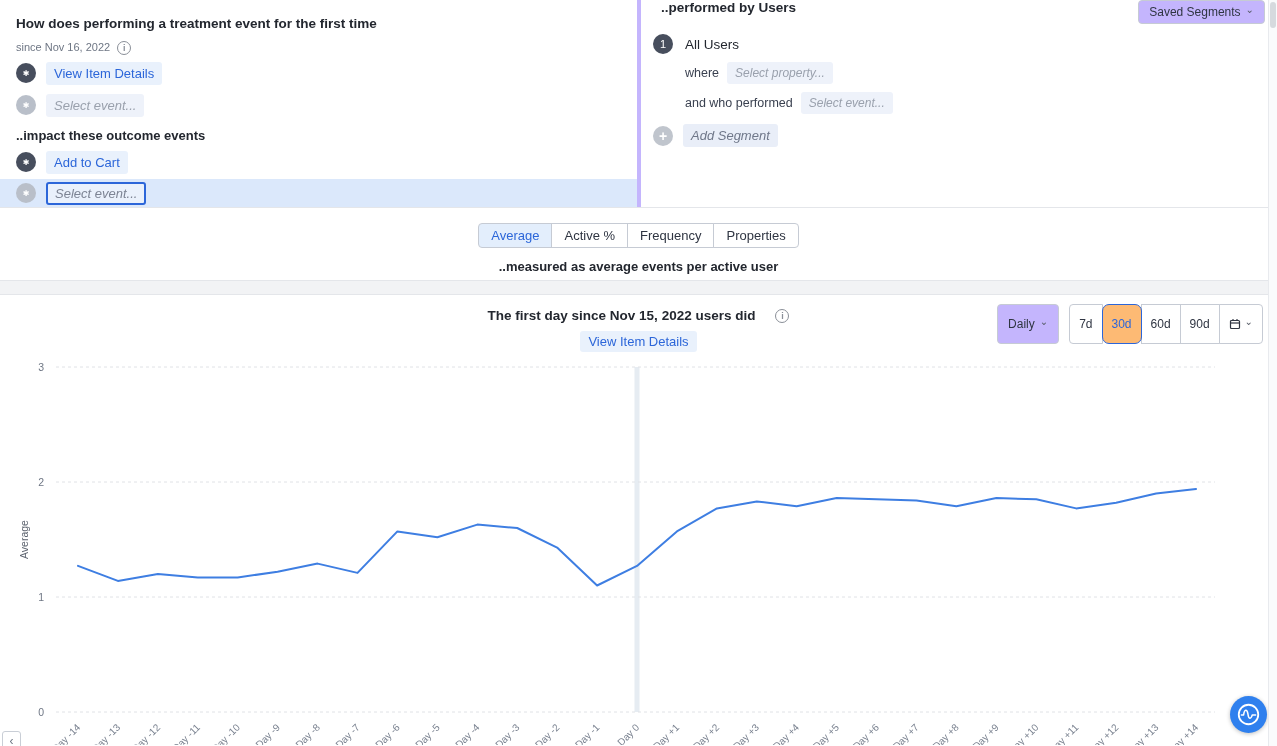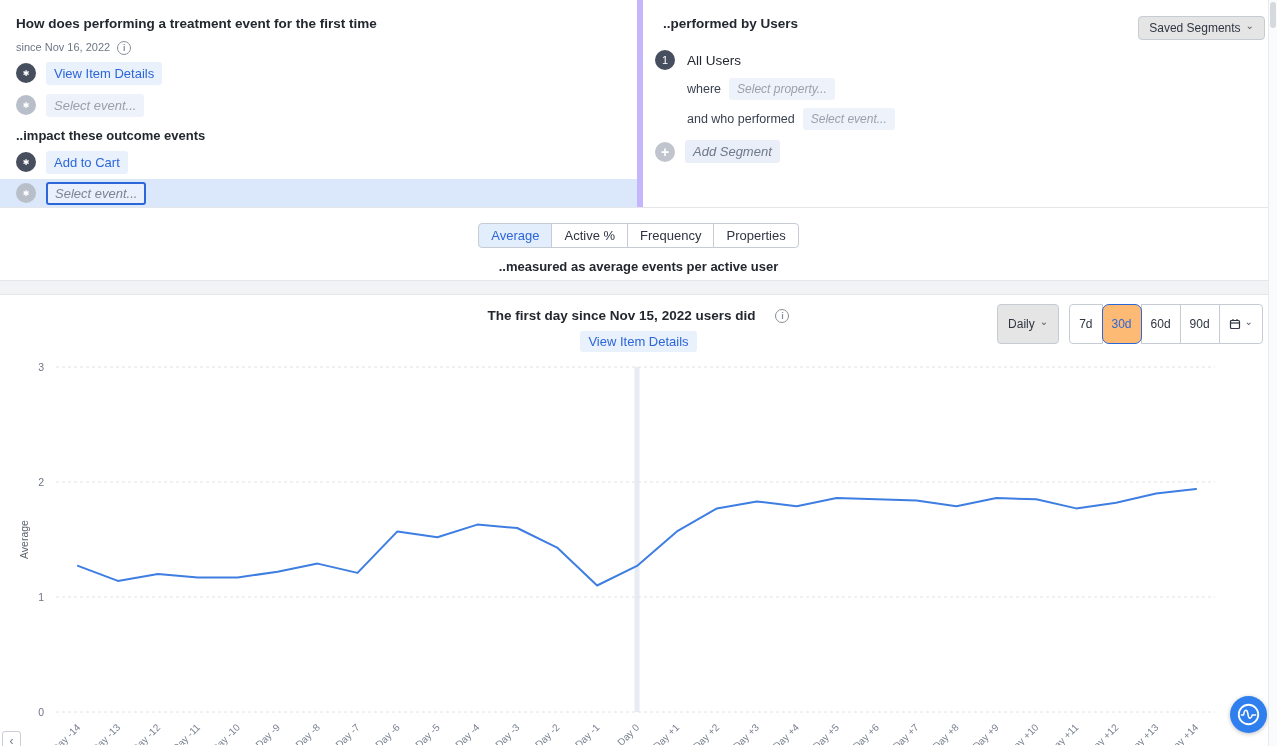--- a/index.html
+++ b/index.html
@@ -3,21 +3,21 @@
 <meta charset="utf-8">
 <style>
   * { margin:0; padding:0; box-sizing:border-box; }
   html,body { width:1277px; height:746px; overflow:hidden; background:#fff;
     font-family:"Liberation Sans", sans-serif; color:#2f3542; }
   .app { position:relative; width:1277px; height:746px; }
 
   
   .top-section { display:flex; height:208px; border-bottom:1px solid #e4e6ea; }
   .panel-left { width:637px; padding-top:16px; position:relative; }
-  .panel-right { flex:1; border-left:6px solid #c4b5fd; padding-top:16px; position:relative; }
+  .panel-right { flex:1; border-left:4px solid #c4b5fd; padding-top:0; position:relative; }
 
   .panel-title { font-size:13.5px; font-weight:bold; color:#23272f; margin-left:16px; line-height:16px; }
   .since-row { display:flex; gap:7px; margin:9px 0 0 16px; font-size:11px; color:#6e7684; }
   .info-icon { width:14px; height:14px; border:1.2px solid #8a8f98; border-radius:50%;
     display:inline-flex; align-items:center; justify-content:center; font-size:9px; color:#8a8f98;
     font-weight:bold; flex:0 0 auto; }
 
   .event-row { display:flex; align-items:center; gap:10px; height:28px; margin-left:16px; margin-top:4px; }
   .circ { width:20px; height:20px; border-radius:50%; display:inline-flex; align-items:center;
     justify-content:center; color:#fff; font-size:8px; flex:0 0 auto; }
@@ -28,21 +28,21 @@
   .pill.link { color:#2c66d9; background:#e9f1fc; cursor:pointer; }
   .pill.ph { color:#9aa1ad; background:#eef2fa; font-style:italic; }
   .section-title { font-size:13px; font-weight:bold; color:#23272f; margin:9px 0 5px 16px; }
   .hl-row { background:#dbe8fb; height:28px; display:flex; align-items:center; gap:10px;
     padding-left:16px; margin-top:3px; }
   .pill.ph-outline { color:#7d8494; background:#eaf1fc; font-style:italic;
     border:2px solid #2c66d9; padding:2px 7px; }
 
   
   .rp-header { display:flex; justify-content:space-between; align-items:flex-start; padding:0 12px 0 16px; }
-  .btn { display:inline-flex; align-items:center; gap:5px; background:#e5e5e5; border:1px solid #c6cbd4;
+  .btn { display:inline-flex; align-items:center; gap:5px; background:#c4b5fd; border:1px solid #c6cbd4;
     border-radius:4px; font-size:12px; color:#2f3542; padding:4px 10px; cursor:pointer;
     font-family:"Liberation Sans", sans-serif; }
   .chev { font-size:10px; color:#555b66; line-height:4px; transform:translateY(-2px); }
   .seg-row { display:flex; align-items:center; gap:12px; margin:10px 0 0 12px; }
   .num-badge { width:20px; height:20px; border-radius:50%; background:#474e5d; color:#fff;
     font-size:11px; display:inline-flex; align-items:center; justify-content:center; }
   .seg-name { font-size:13.5px; color:#23272f; }
   .cond-row { display:flex; align-items:center; gap:8px; margin:8px 0 0 44px; font-size:12.5px; color:#3a4150; }
   .cond-row .pill { font-size:12px; }
   .addseg-row { display:flex; align-items:center; gap:10px; margin:10px 0 0 12px; }

